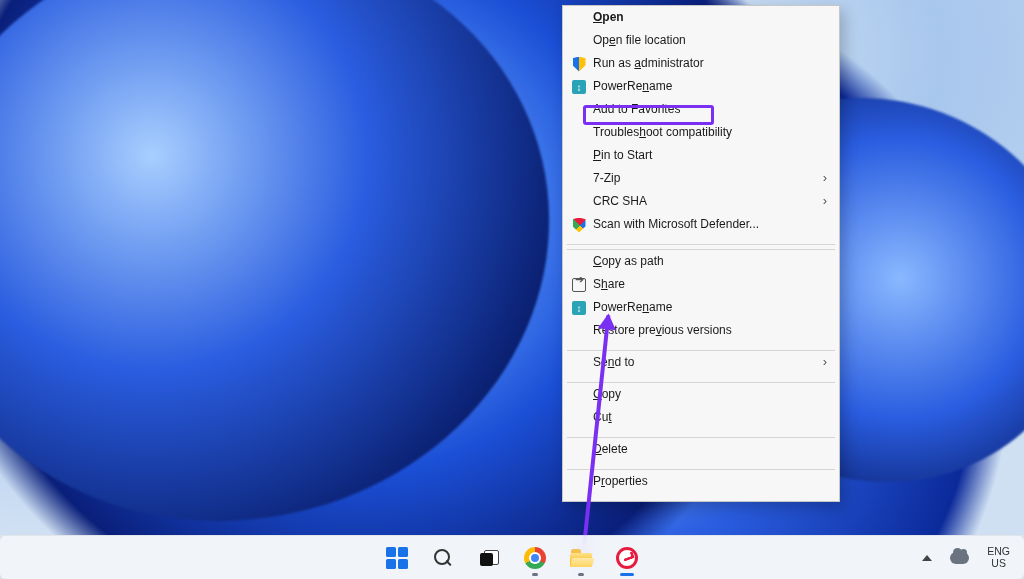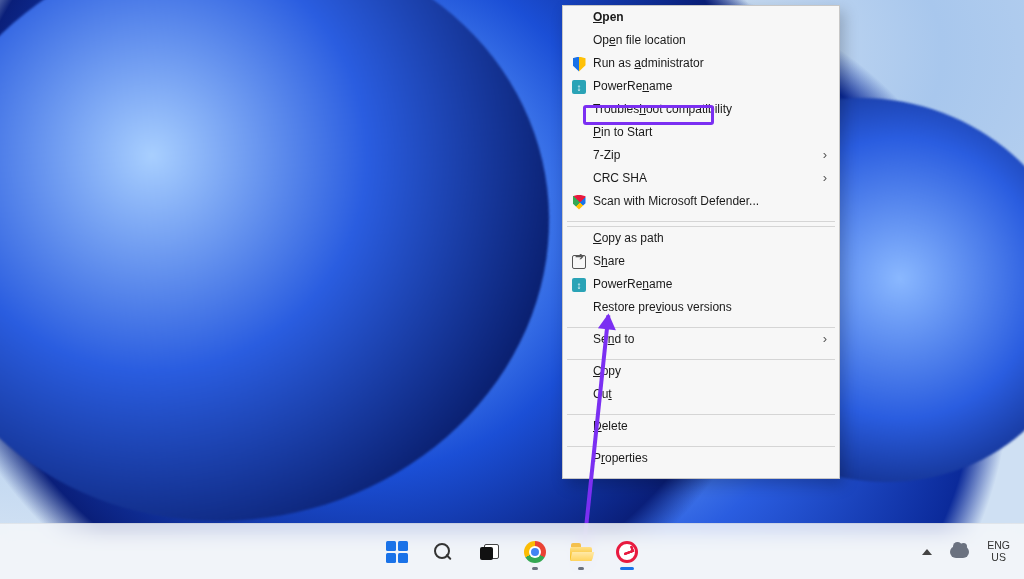--- a/index.html
+++ b/index.html
@@ -27,25 +27,25 @@
     filter: blur(1px);
   }
   .wallpaper::before { width:640px; height:580px; left:-90px; top:-60px; transform:rotate(-10deg); }
   .wallpaper::after  {
     width:420px; height:380px; right:-60px; top:100px; transform:rotate(18deg);
     background: radial-gradient(circle at 55% 45%, #8ab8ff 0%, #2a5de0 45%, #071a66 82%, transparent 88%);
   }
 
   
   .taskbar {
-    position: absolute; left:0; right:0; bottom:0; height:56px;
+    position: absolute; left:0; right:0; bottom:0; height:44px;
     background: rgba(245,247,250,0.85);
     backdrop-filter: blur(8px);
     border-top: 1px solid rgba(0,0,0,0.06);
-    display:flex; align-items:center;
+    display:flex; align-items:center;border-radius:6px;
   }
   .taskbar-center {
     position:absolute; left:50%; transform:translateX(-50%);
     display:flex; gap:6px; align-items:center;
   }
   .tb-btn {
     width:40px; height:40px; border-radius:6px;
     display:flex; align-items:center; justify-content:center;
     cursor:pointer;
   }
@@ -197,20 +197,23 @@
       </span>
       <span class="lbl">Run as <u>a</u>dministrator</span>
     </div>
   <div class="item">
       <span class="ic">
         <span class="pr-ic"></span>
       </span>
       <span class="lbl">PowerRe<u>n</u>ame</span>
     </div>
   <div class="item">
+      <span class="lbl">Add to Favorites</span>
+    </div>
+  <div class="item">
       <span class="lbl">Troubles<u>h</u>oot compatibility</span>
     </div>
   <div class="item">
       <span class="lbl"><u>P</u>in to Start</span>
     </div>
   <div class="item">
       <span class="lbl">7-Zip</span>
       <span class="sub">›</span>
     </div>
   <div class="item">

